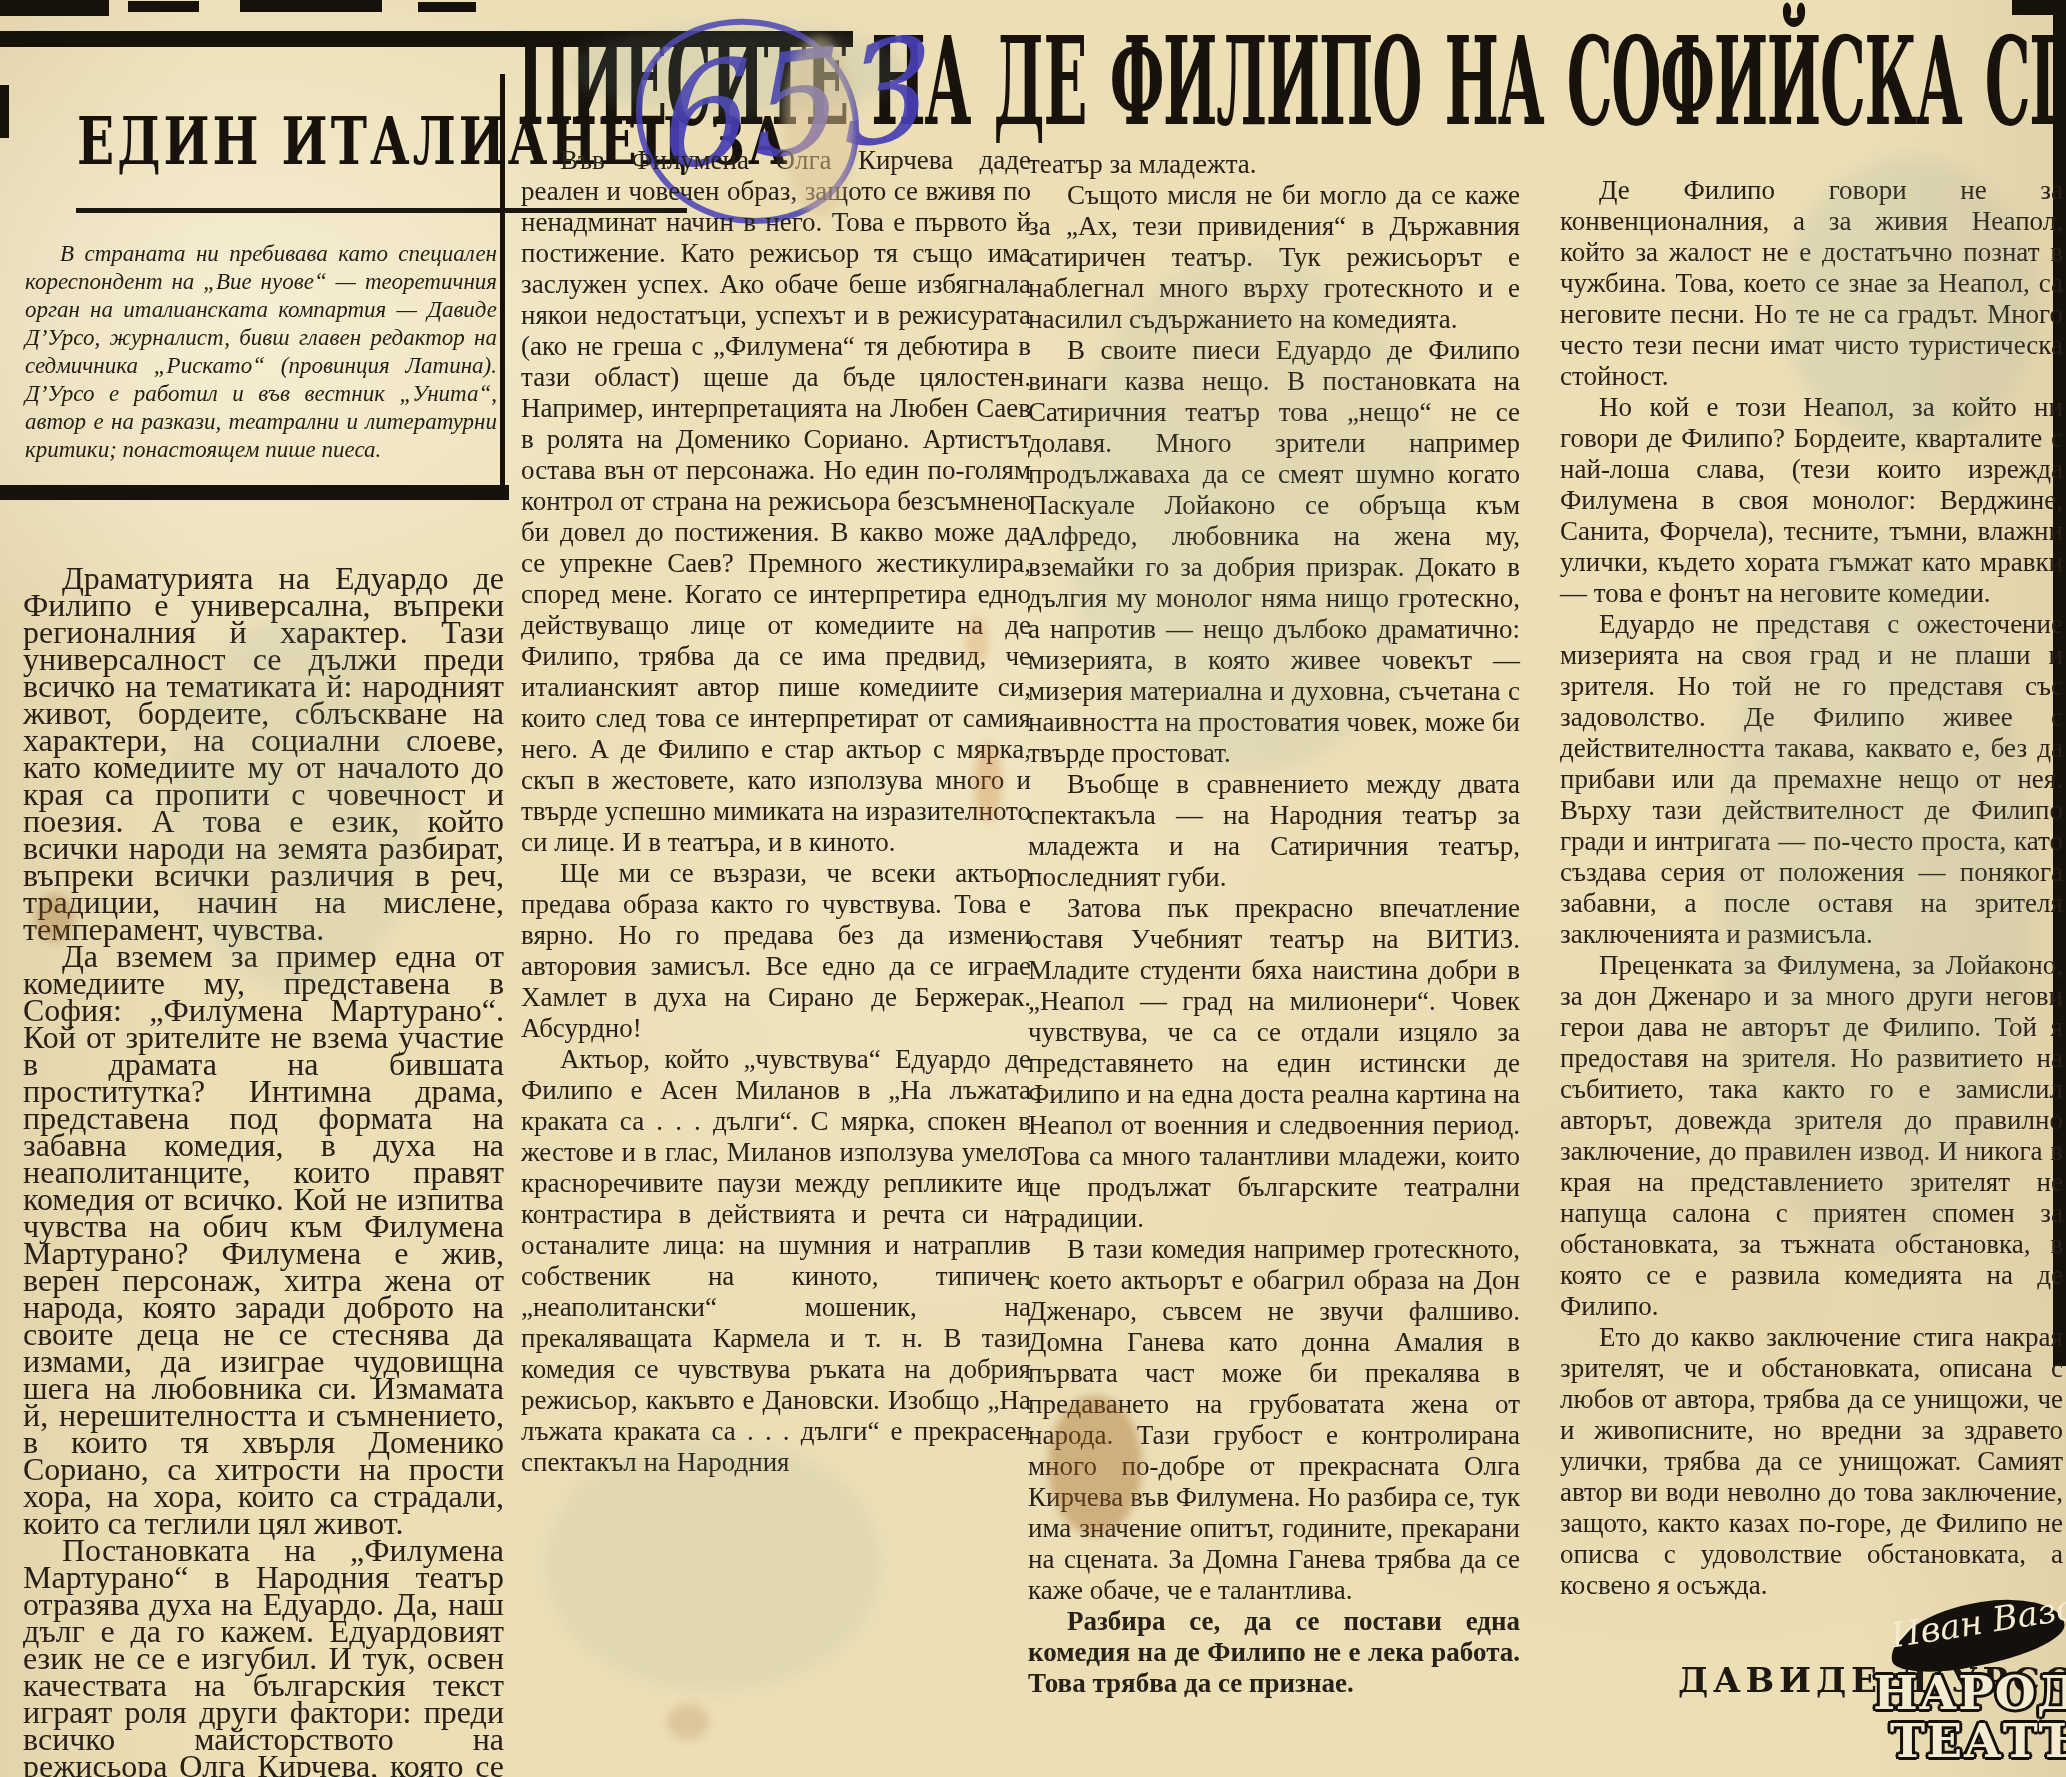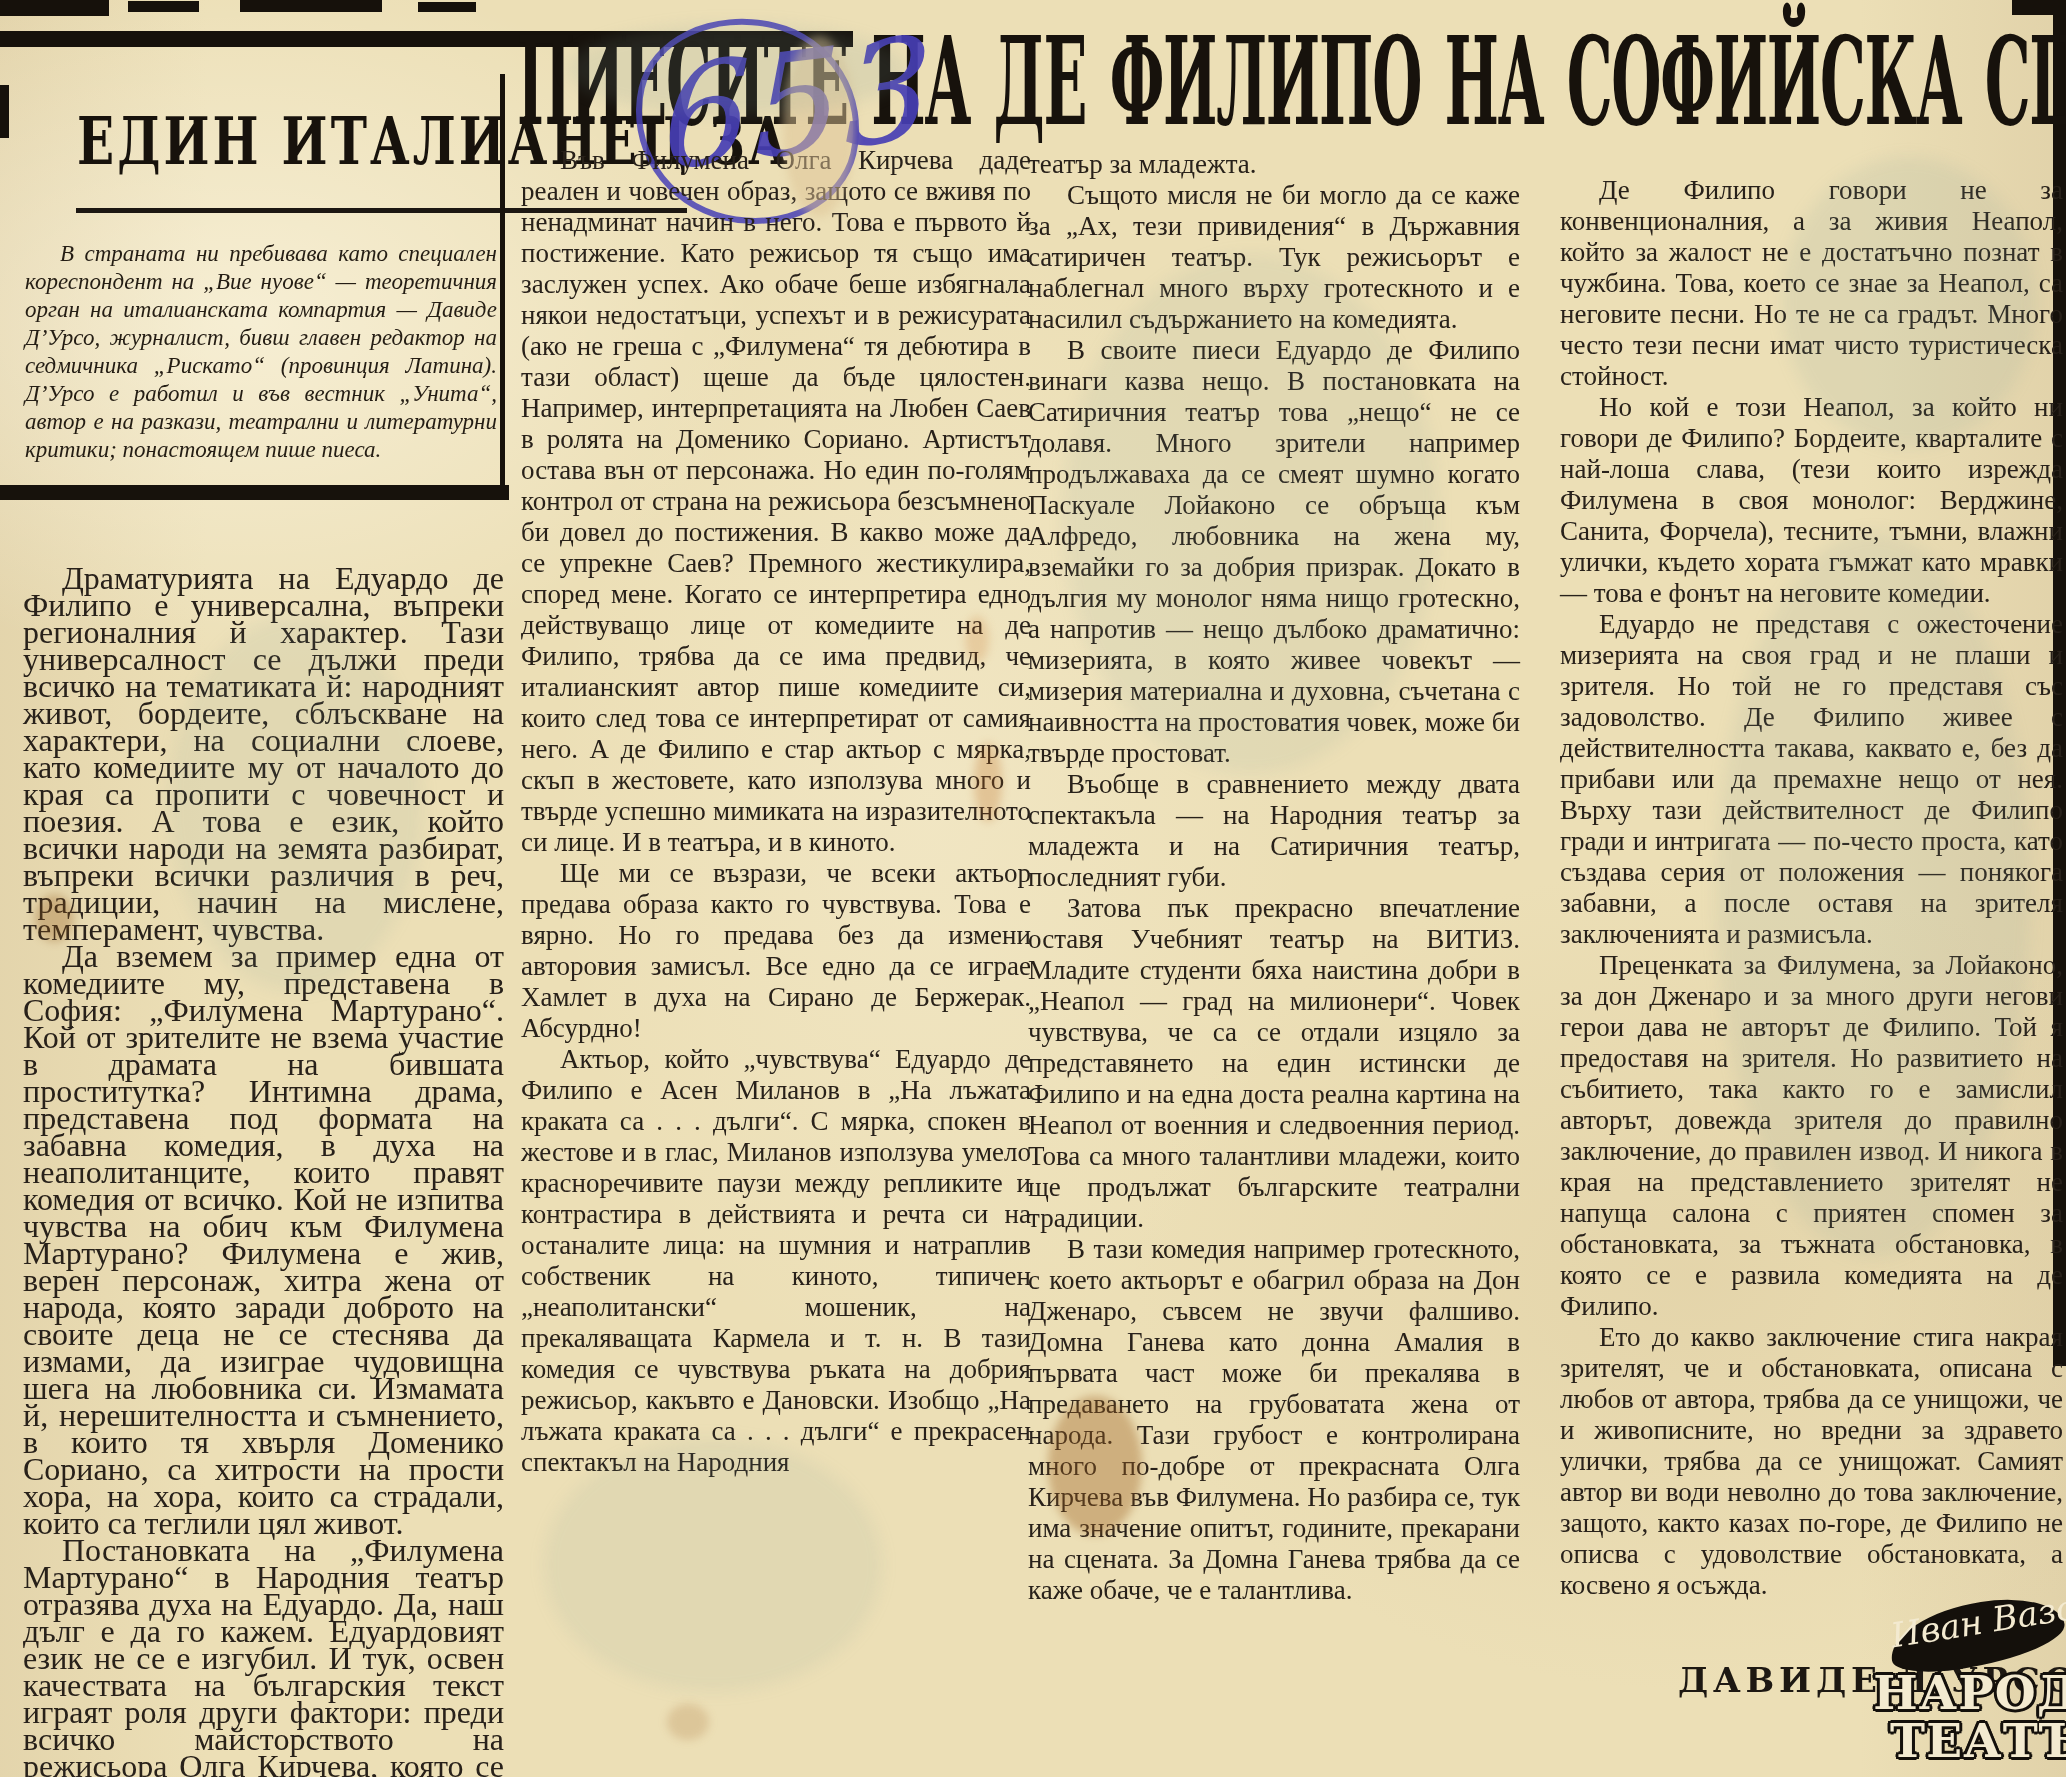--- a/index.html
+++ b/index.html
@@ -130,20 +130,21 @@
     <p>Актьор, който „чувствува“ Едуардо де Филипо е Асен Миланов в „На лъжата краката са . . . дълги“. С мярка, спокен в жестове и в глас, Миланов използува умело красноречивите паузи между репликите и контрастира в действията и речта си на останалите лица: на шумния и натраплив собственик на киното, типичен „неаполитански“ мошеник, на прекаляващата Кармела и т. н. В тази комедия се чувствува ръката на добрия режисьор, какъвто е Дановски. Изобщо „На лъжата краката са . . . дълги“ е прекрасен спектакъл на Народния</p>
   </section>
 
   <section class="col col3">
     <p class="cont">театър за младежта.</p>
     <p>Същото мисля не би могло да се каже за „Ах, тези привидения“ в Държавния сатиричен театър. Тук режисьорът е наблегнал много върху гротескното и е насилил съдържанието на комедията.</p>
     <p>В своите пиеси Едуардо де Филипо винаги казва нещо. В постановката на Сатиричния театър това „нещо“ не се долавя. Много зрители например продължаваха да се смеят шумно когато Паскуале Лойаконо се обръща към Алфредо, любовника на жена му, вземайки го за добрия призрак. Докато в дългия му монолог няма нищо гротескно, а напротив — нещо дълбоко драматично: мизерията, в която живее човекът — мизерия материална и духовна, съчетана с наивността на простоватия човек, може би твърде простоват.</p>
     <p>Въобще в сравнението между двата спектакъла — на Народния театър за младежта и на Сатиричния театър, последният губи.</p>
     <p>Затова пък прекрасно впечатление оставя Учебният театър на ВИТИЗ. Младите студенти бяха наистина добри в „Неапол — град на милионери“. Човек чувствува, че са се отдали изцяло за представянето на един истински де Филипо и на една доста реална картина на Неапол от военния и следвоенния период. Това са много талантливи младежи, които ще продължат българските театрални традиции.</p>
     <p>В тази комедия например гротескното, с което актьорът е обагрил образа на Дон Дженаро, съвсем не звучи фалшиво. Домна Ганева като донна Амалия в първата част може би прекалява в предаването на грубоватата жена от народа. Тази грубост е контролирана много по-добре от прекрасната Олга Кирчева във Филумена. Но разбира се, тук има значение опитът, годините, прекарани на сцената. За Домна Ганева трябва да се каже обаче, че е талантлива.</p>
+    <p class="bold">Разбира се, да се постави една комедия на де Филипо не е лека работа. Това трябва да се признае.</p>
   </section>
 
   <section class="col col4">
     <p>Де Филипо говори не за конвенционалния, а за живия Неапол, който за жалост не е достатъчно познат в чужбина. Това, което се знае за Неапол, са неговите песни. Но те не са градът. Много често тези песни имат чисто туристическа стойност.</p>
     <p>Но кой е този Неапол, за който ни говори де Филипо? Бордеите, кварталите с най-лоша слава, (тези които изрежда Филумена в своя монолог: Верджине, Санита, Форчела), тесните, тъмни, влажни улички, където хората гъмжат като мравки — това е фонът на неговите комедии.</p>
     <p>Едуардо не представя с ожесточение мизерията на своя град и не плаши и зрителя. Но той не го представя със задоволство. Де Филипо живее с действителността такава, каквато е, без да прибави или да премахне нещо от нея. Върху тази действителност де Филипо гради и интригата — по-често проста, като създава серия от положения — понякога забавни, а после оставя на зрителя заключенията и размисъла.</p>
     <p>Преценката за Филумена, за Лойаконо, за дон Дженаро и за много други негови герои дава не авторът де Филипо. Той я предоставя на зрителя. Но развитието на събитието, така както го е замислил авторът, довежда зрителя до правилно заключение, до правилен извод. И никога в края на представлението зрителят не напуща салона с приятен спомен за обстановката, за тъжната обстановка, в която се е развила комедията на де Филипо.</p>
     <p>Ето до какво заключение стига накрая зрителят, че и обстановката, описана с любов от автора, трябва да се унищожи, че и живописните, но вредни за здравето улички, трябва да се унищожат. Самият автор ви води неволно до това заключение, защото, както казах по-горе, де Филипо не описва с удоволствие обстановката, а косвено я осъжда.</p>
   </section>
 

